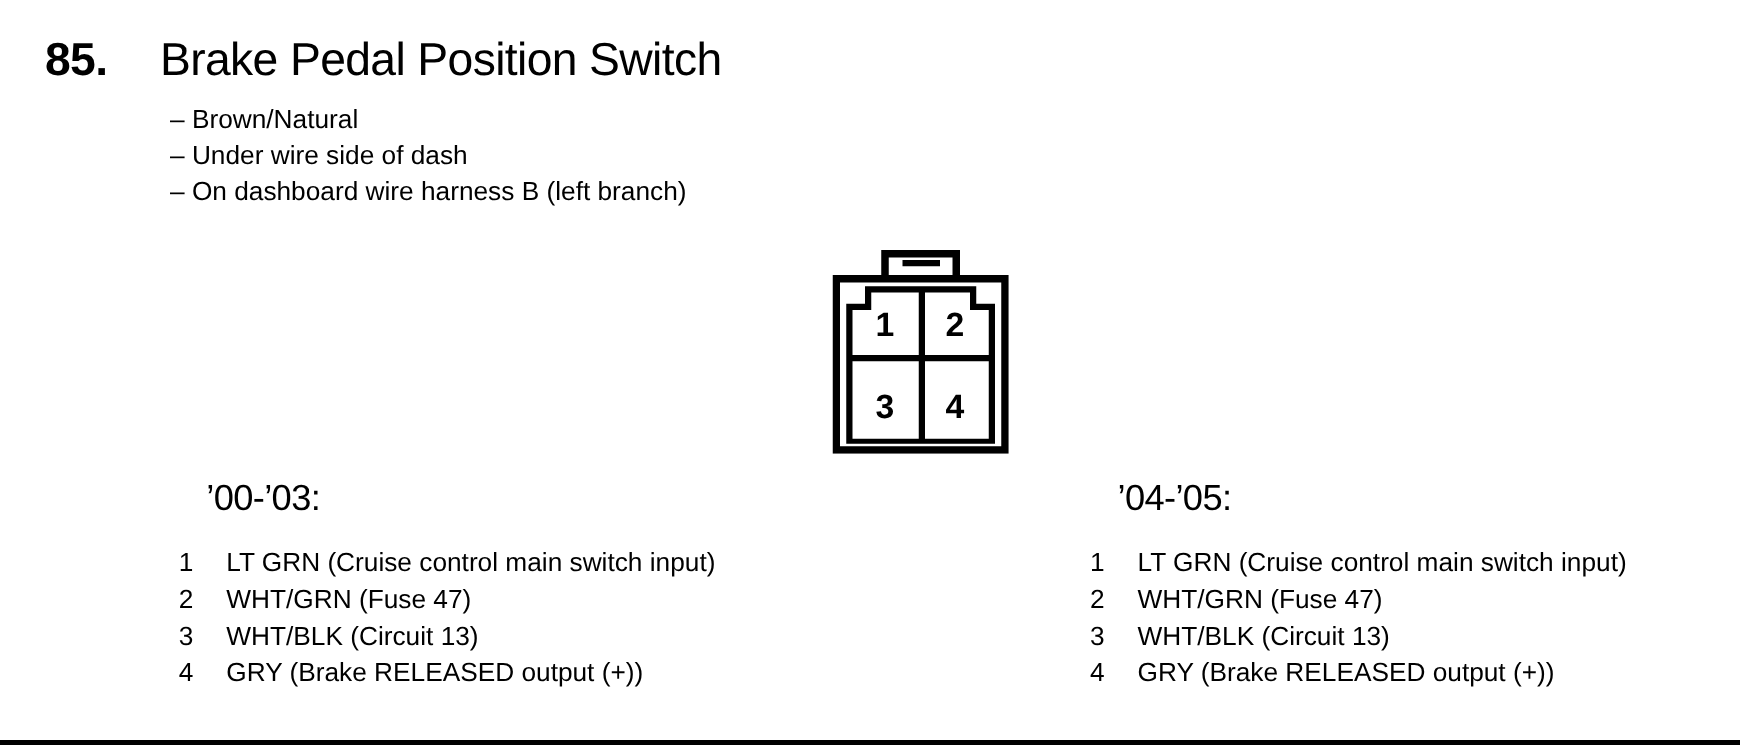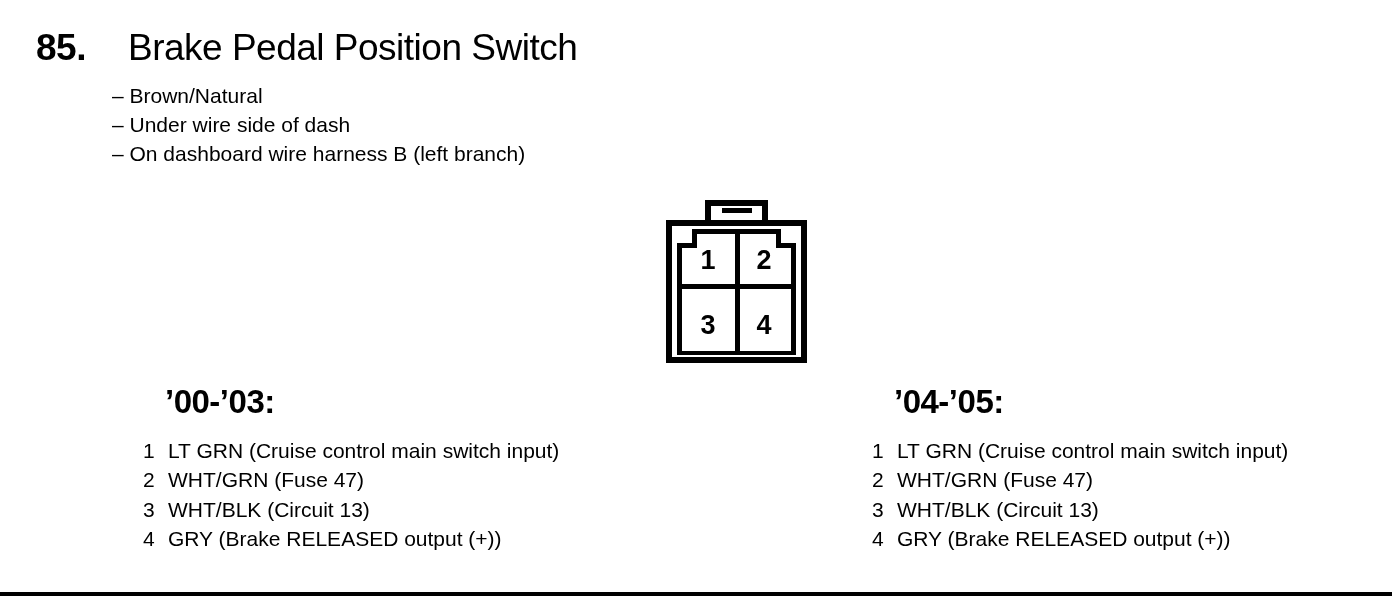--- a/index.html
+++ b/index.html
@@ -22,51 +22,51 @@
   }
   .page-title {
     left: 128px; top: 29px; margin: 0;
     font-size: 37px; font-weight: normal;
     letter-spacing: -0.5px; line-height: 1;
     white-space: nowrap;
   }
 
   
   .bullets {
-    left: 112px; top: 81px;
+    left: 136px; top: 81px;
     font-size: 21px; line-height: 29px;
     white-space: nowrap;
   }
 
   
   .connector { left: 666px; top: 198px; }
   .connector text {
     font-family: "Liberation Sans", sans-serif;
     font-weight: bold; font-size: 27px;
     text-anchor: middle; fill: #000000;
   }
 
   
   .col-heading {
-    font-size: 33px; font-weight: bold;
+    font-size: 29px; font-weight: normal;
     letter-spacing: -0.5px; line-height: 1;
     white-space: nowrap;
   }
   .heading-left  { left: 165px; top: 385px; }
   .heading-right { left: 894px; top: 385px; }
 
   .pin-list {
     font-size: 21px; line-height: 1.4;
     white-space: nowrap;
   }
   .pins-left  { left: 143px; top: 436px; }
   .pins-right { left: 872px; top: 436px; }
   .pin-row { display: flex; }
   .pin-num { display: inline-block; width: 16px; flex: 0 0 16px; }
-  .pin-desc { margin-left: 9px; }
+  .pin-desc { margin-left: 22px; }
 
   
   .footer-rule {
     left: 0; top: 592px;
     width: 1392px; height: 4px;
     background: #000000;
   }
 </style>
 </head>
 <body>

